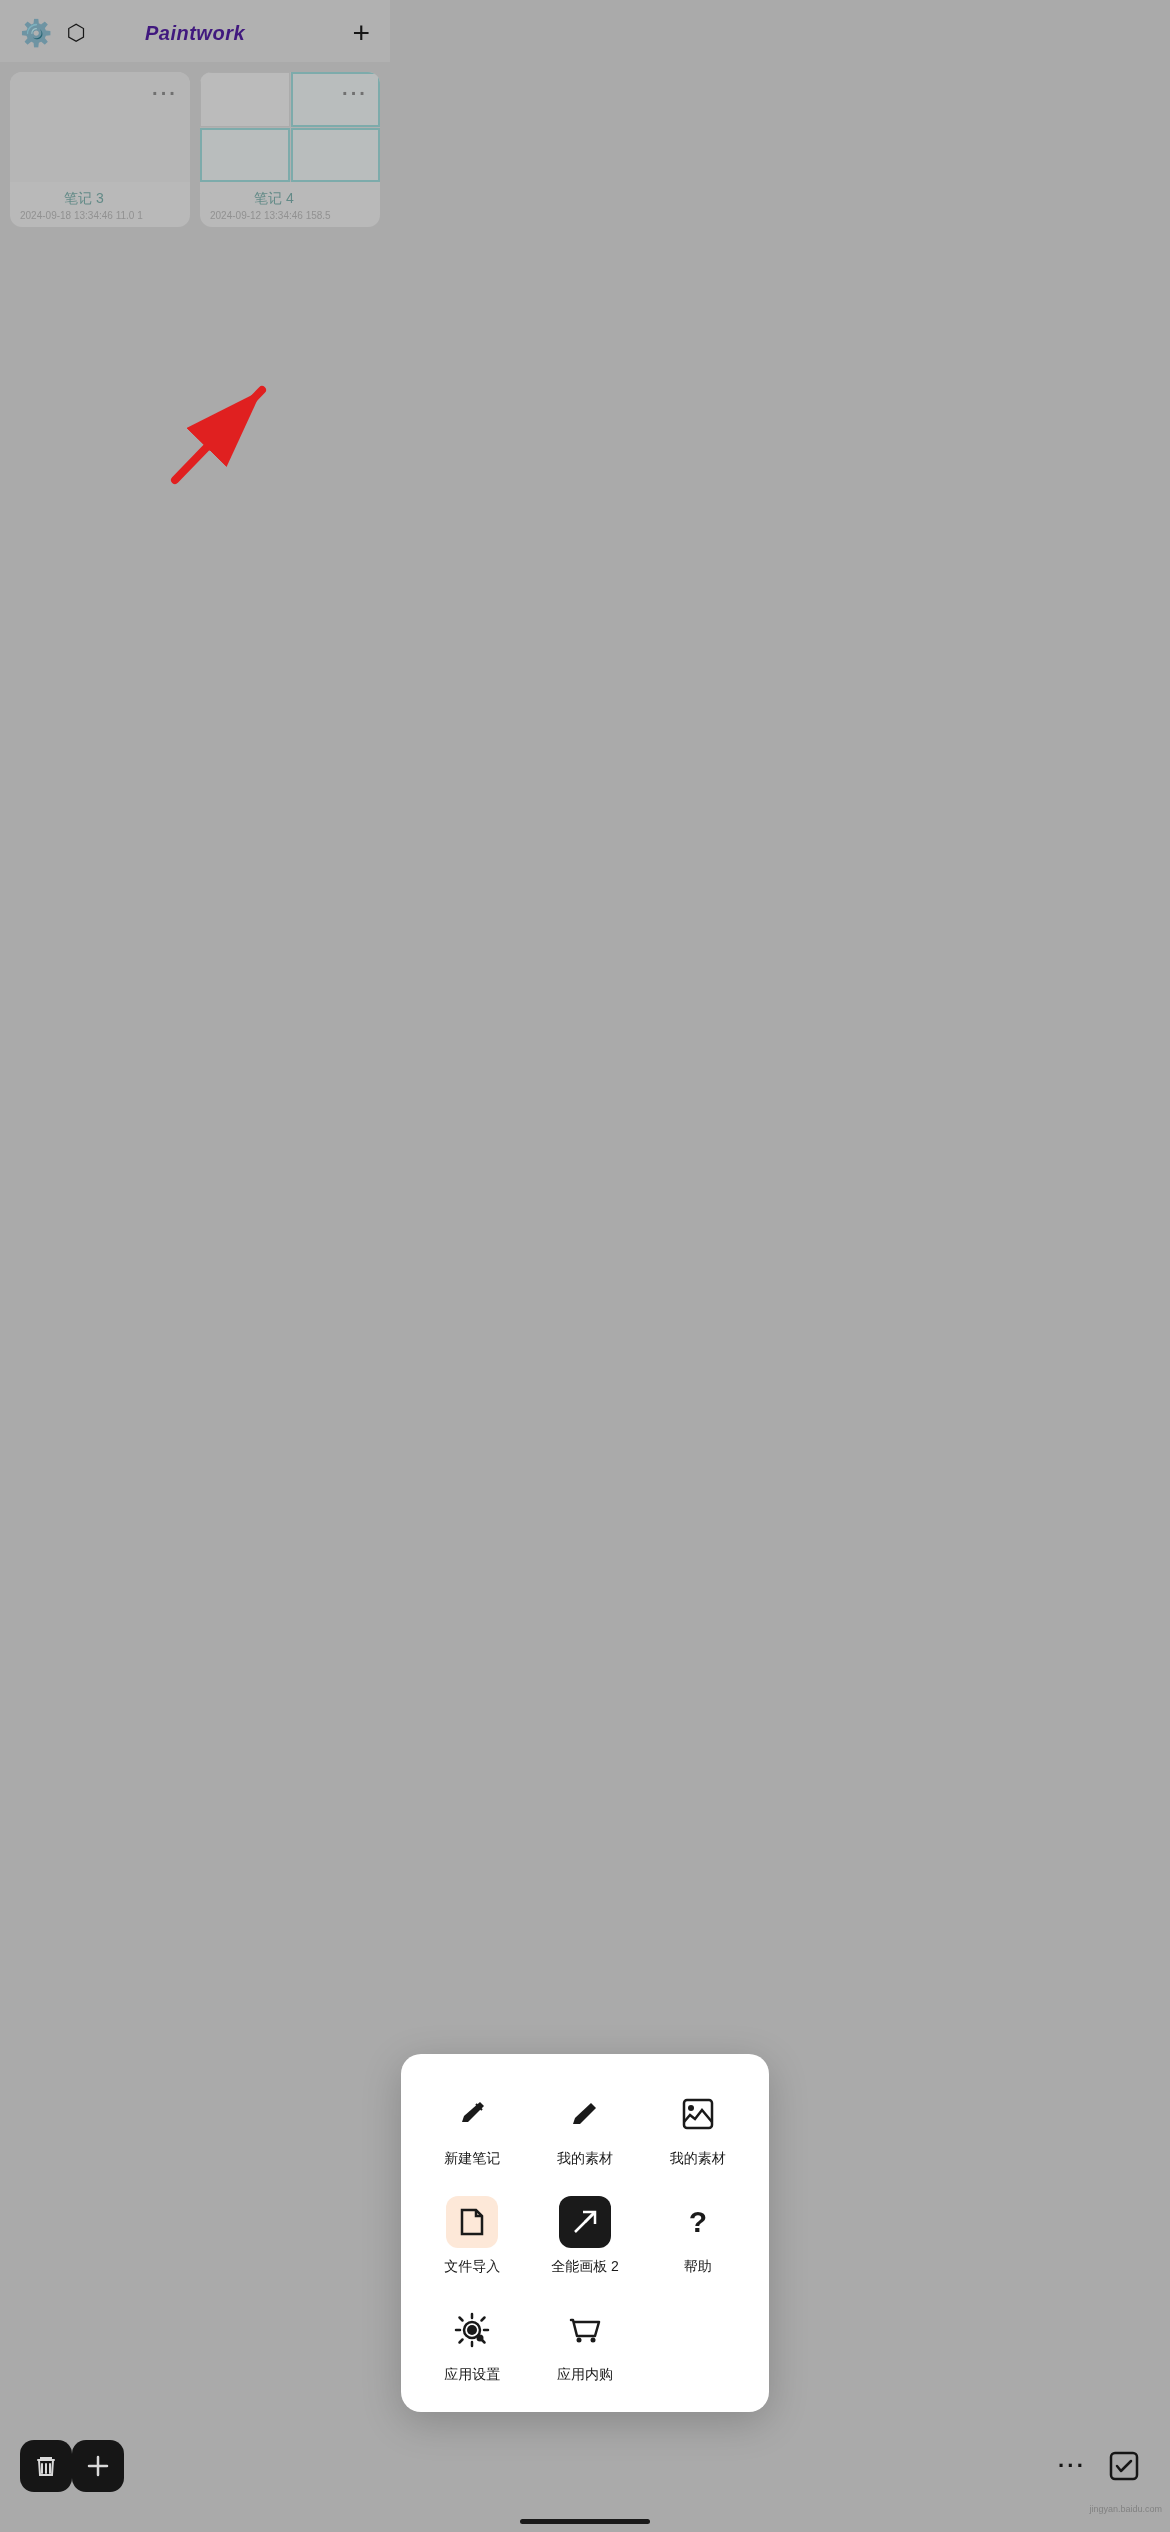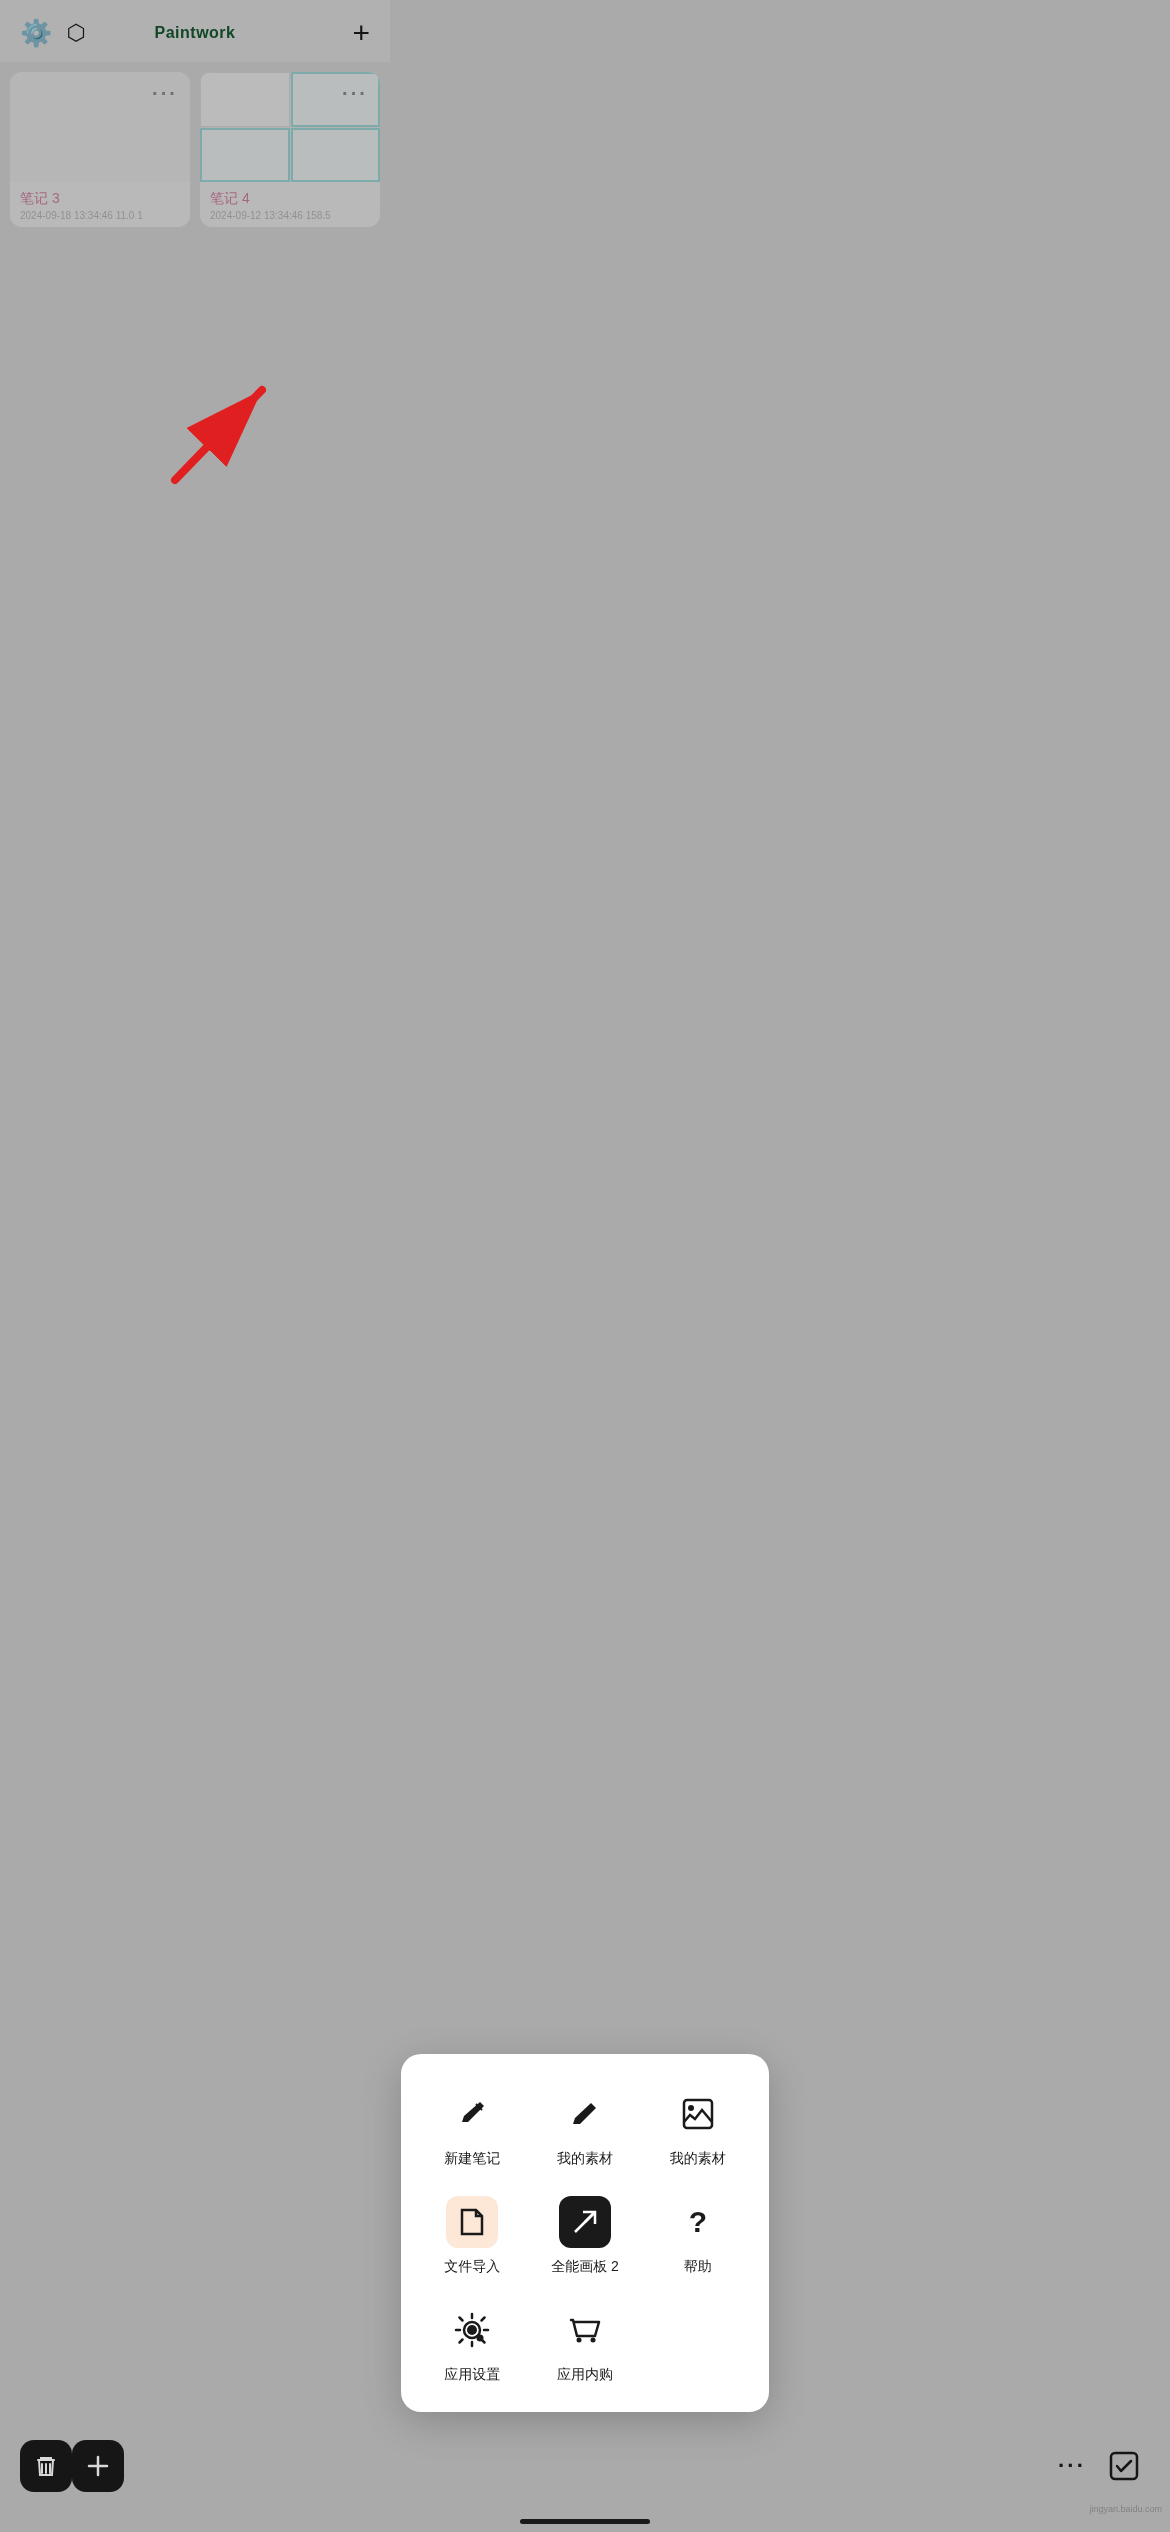--- a/index.html
+++ b/index.html
@@ -25,24 +25,25 @@
     .header-left {
       display: flex;
       align-items: center;
       gap: 14px;
     }
 
     .header-title {
       position: absolute;
       left: 50%;
       transform: translateX(-50%);
-      font-size: 16px;
+      font-size: 20px;
       font-weight: 600;
-      color: #14532d;
+      color: #4c1d95;
       letter-spacing: 0.5px;
+      font-style: italic;
     }
 
     
     .notes-grid {
       display: grid;
       grid-template-columns: 1fr 1fr;
       gap: 10px;
       padding: 10px;
       opacity: 0.45;
     }
@@ -70,22 +71,23 @@
       position: relative;
       overflow: hidden;
     }
 
     .note-info {
       padding: 8px 10px 6px;
     }
 
     .note-name {
       font-size: 14px;
-      color: #be185d;
+      color: #0f766e;
       margin-bottom: 2px;
+      margin-left: 44px;
     }
 
     .note-date {
       font-size: 10px;
       color: #888;
     }
 
     
     .note-preview-grid {
       display: grid;

